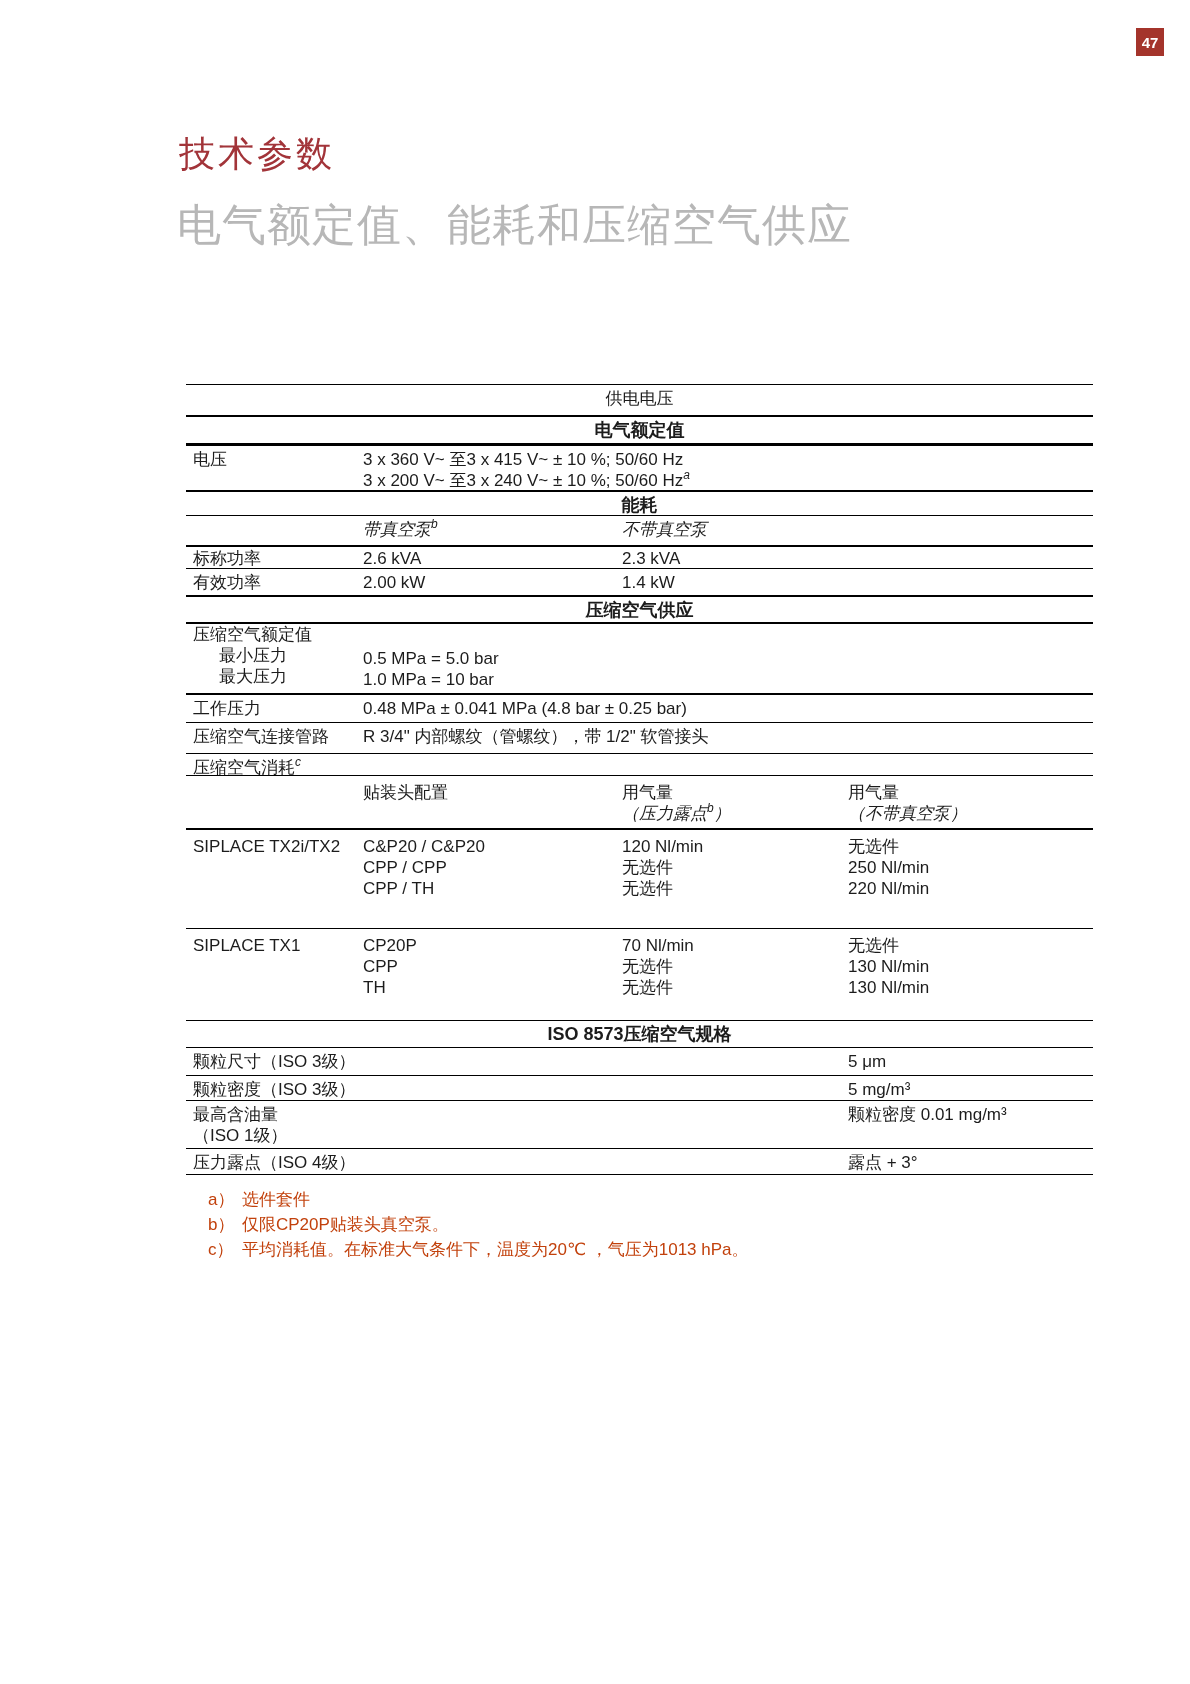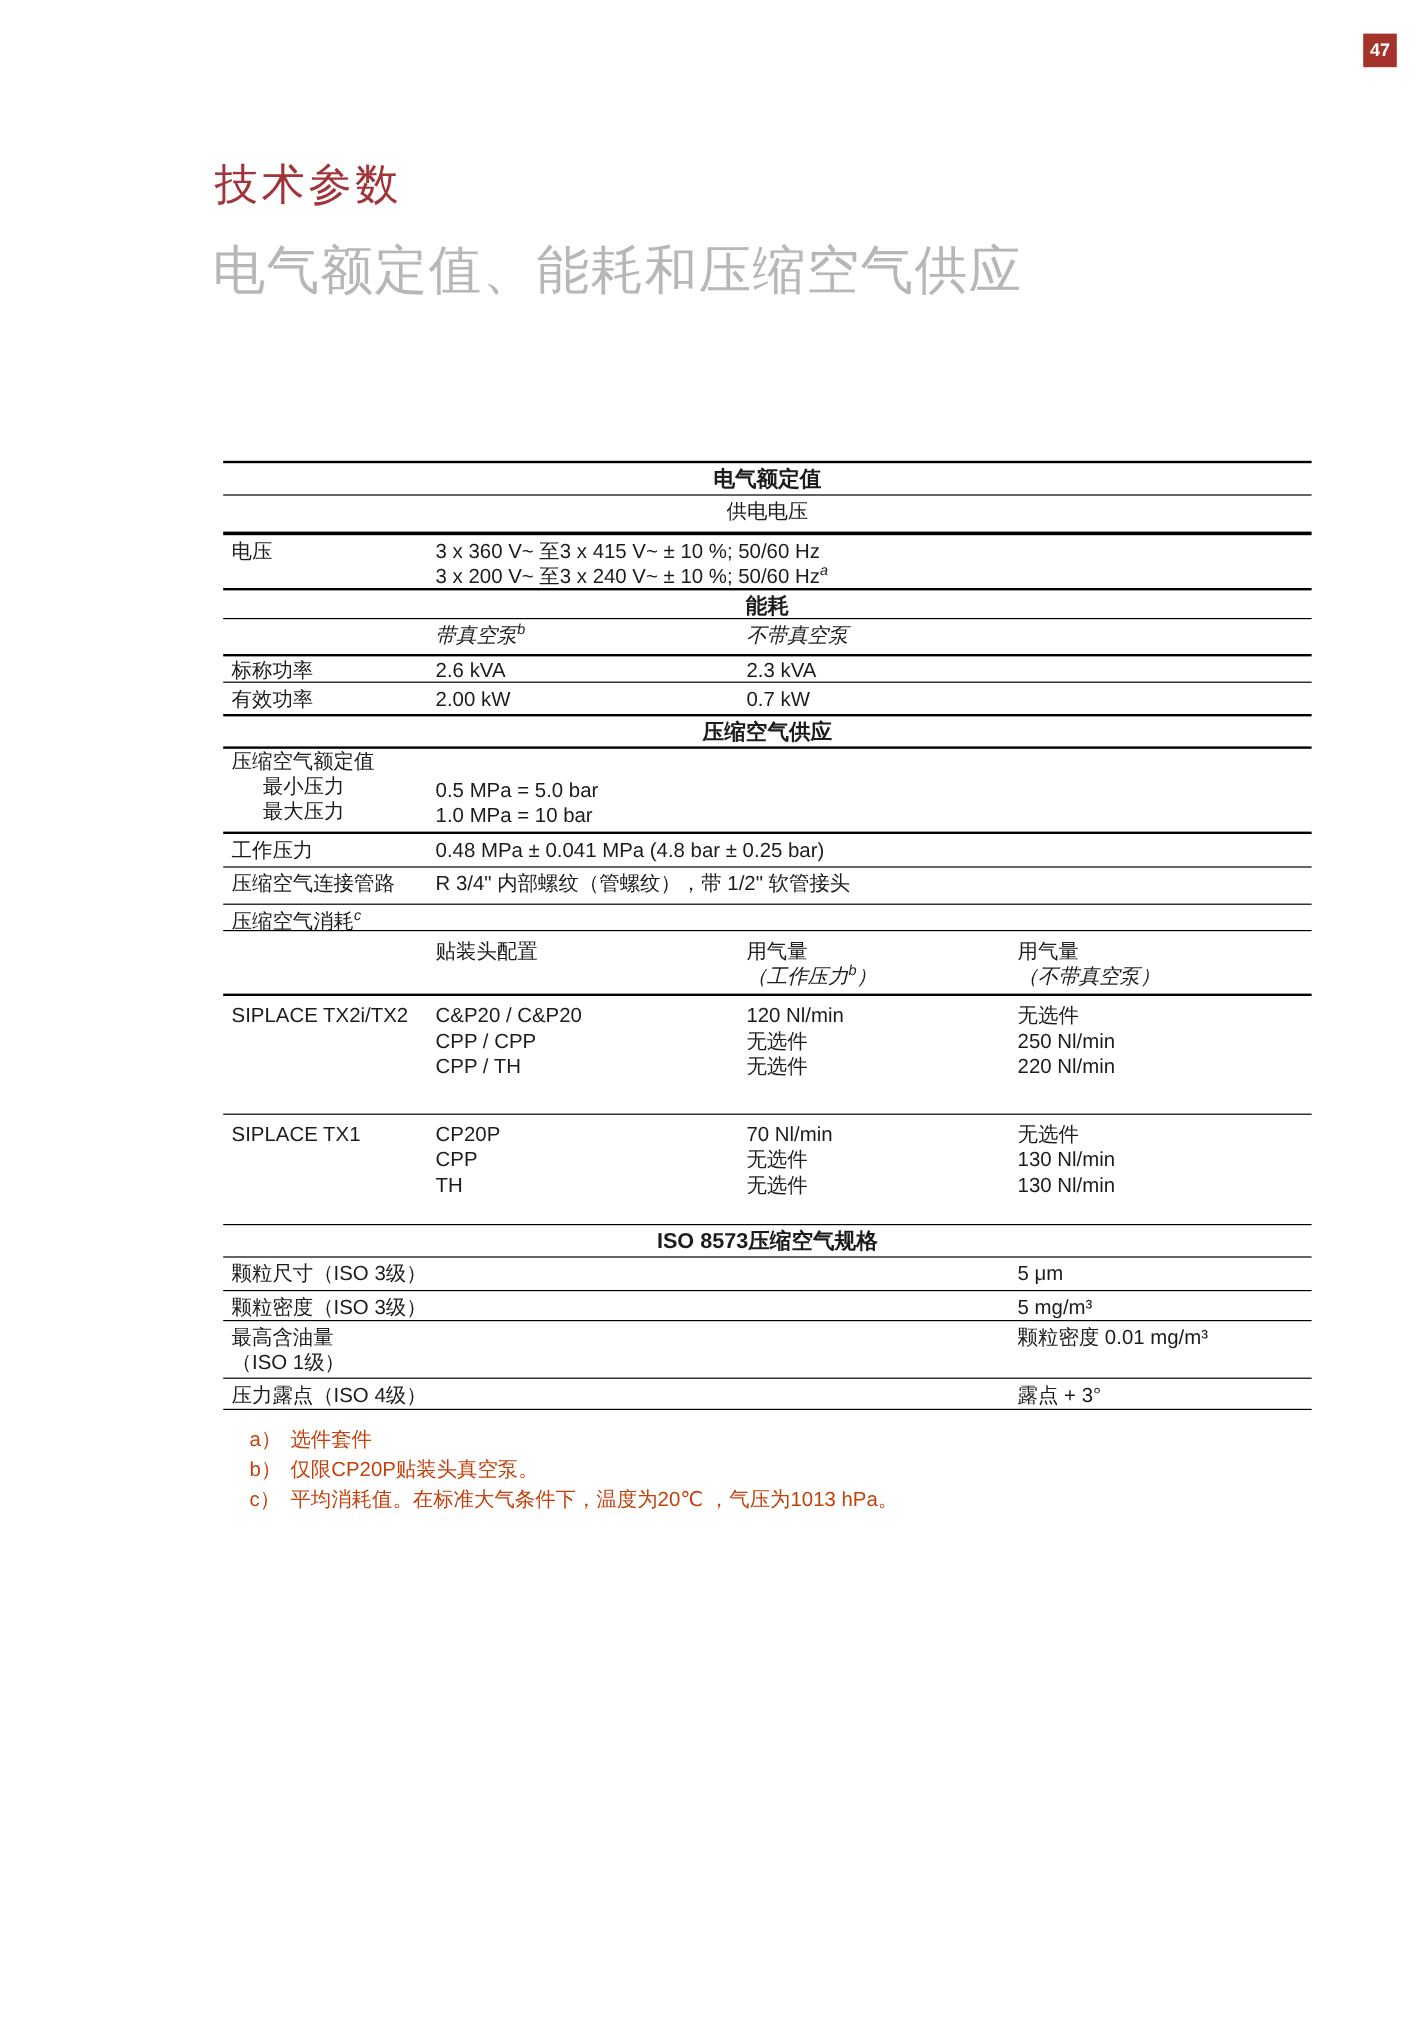--- a/index.html
+++ b/index.html
@@ -68,25 +68,25 @@
 
   <div class="badge">
     <span>47</span>
   </div>
 
   <div class="title">技术参数</div>
   <div class="subtitle">电气额定值、能耗和压缩空气供应</div>
 
   <div class="dtable">
 
+    <div class="row h31">
+      <div class="sub">供电电压</div>
+    </div>
     <div class="row bt2 h28">
       <div class="sec">电气额定值</div>
-    </div>
-    <div class="row h31">
-      <div class="sub">供电电压</div>
     </div>
     <div class="row bt3 h47">
       <div class="c1">电压</div>
       <div class="span24">
         <div>3 x 360 V~ 至3 x 415 V~ ± 10 %; 50/60 Hz</div>
         <div><span>3 x 200 V~ 至3 x 240 V~ ± 10 %; 50/60 Hz</span><sup>a</sup></div>
       </div>
     </div>
 
     <div class="row bt2 h25">
@@ -100,21 +100,21 @@
     </div>
     <div class="row bt2 h23">
       <div class="c1">标称功率</div>
       <div>2.6 kVA</div>
       <div>2.3 kVA</div>
       <div></div>
     </div>
     <div class="row h27">
       <div class="c1">有效功率</div>
       <div>2.00 kW</div>
-      <div>0.7 kW</div>
+      <div>1.4 kW</div>
       <div></div>
     </div>
 
     <div class="row bt2 h27">
       <div class="sec">压缩空气供应</div>
     </div>
     <div class="row bt2 h71">
       <div class="c1">
         <div>压缩空气额定值</div>
         <div class="indent">最小压力</div>
@@ -135,21 +135,21 @@
     </div>
     <div class="row h22">
       <div class="span13"><span>压缩空气消耗</span><sup>c</sup></div>
       <div></div>
     </div>
     <div class="row h53">
       <div class="c1"></div>
       <div>贴装头配置</div>
       <div>
         <div>用气量</div>
-        <div><span class="it">（工作压力</span><sup>b</sup><span class="it">）</span></div>
+        <div><span class="it">（压力露点</span><sup>b</sup><span class="it">）</span></div>
       </div>
       <div>
         <div>用气量</div>
         <div class="it">（不带真空泵）</div>
       </div>
     </div>
     <div class="row bt2 h100">
       <div class="c1">SIPLACE TX2i/TX2</div>
       <div>
         <div>C&amp;P20 / C&amp;P20</div>

